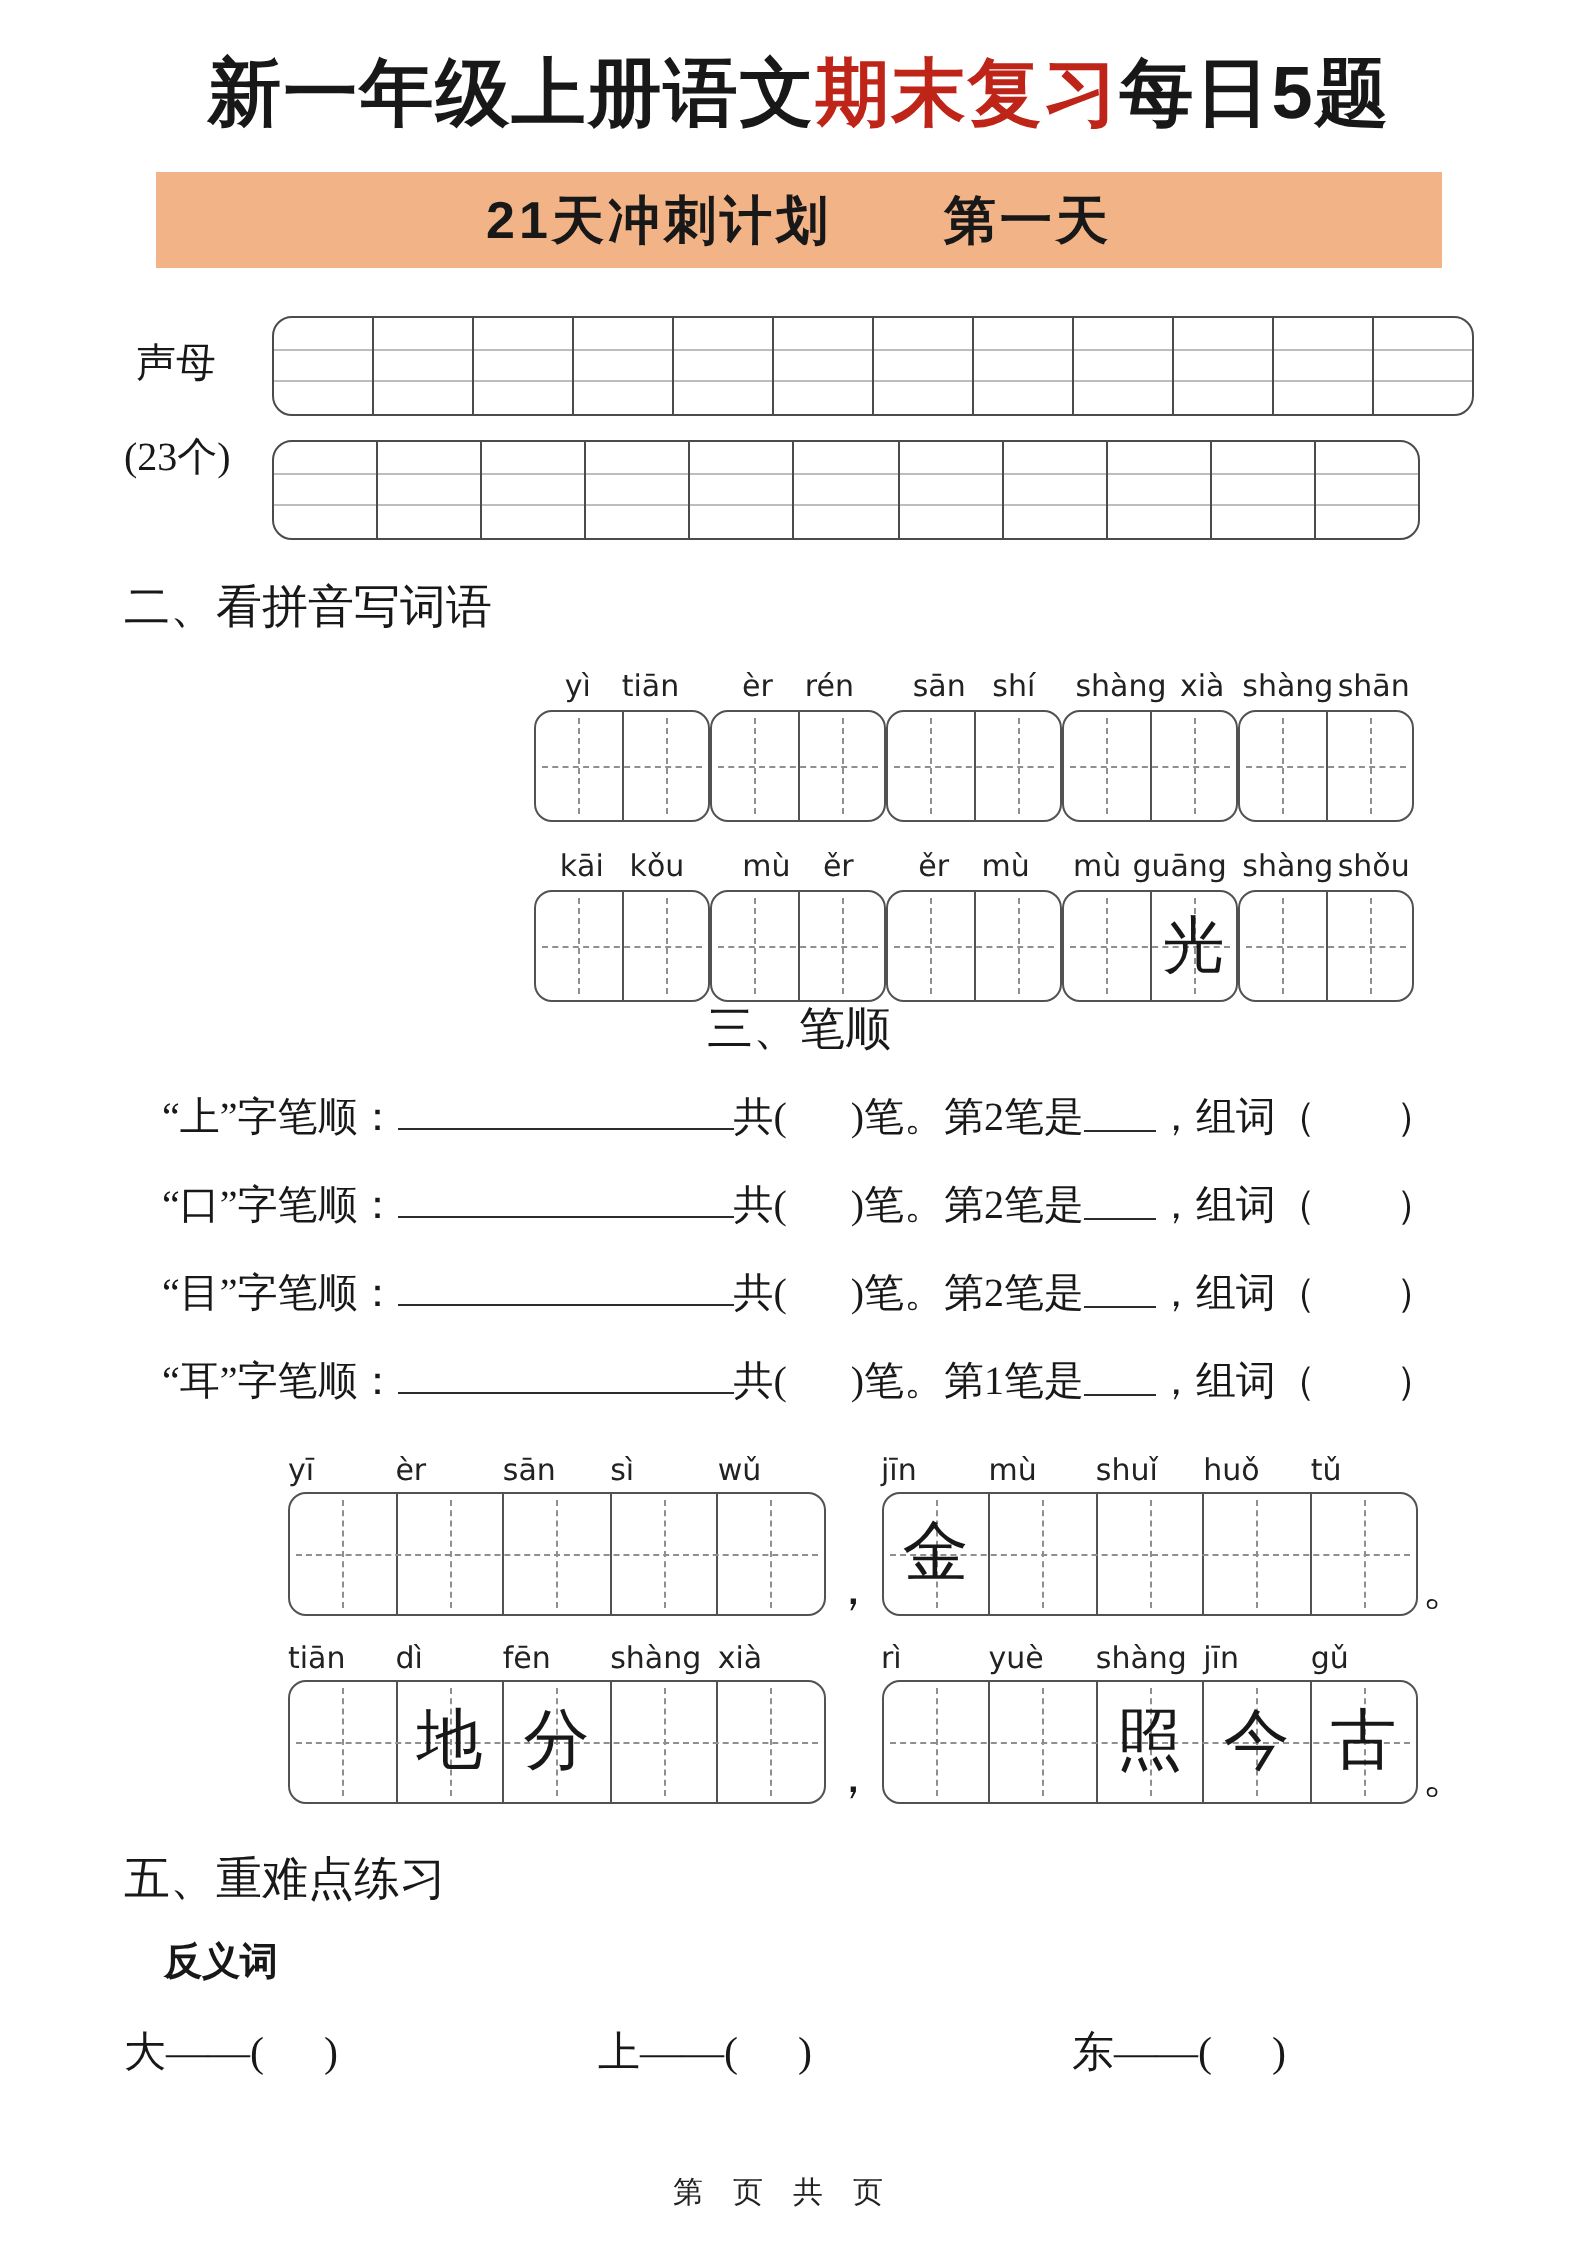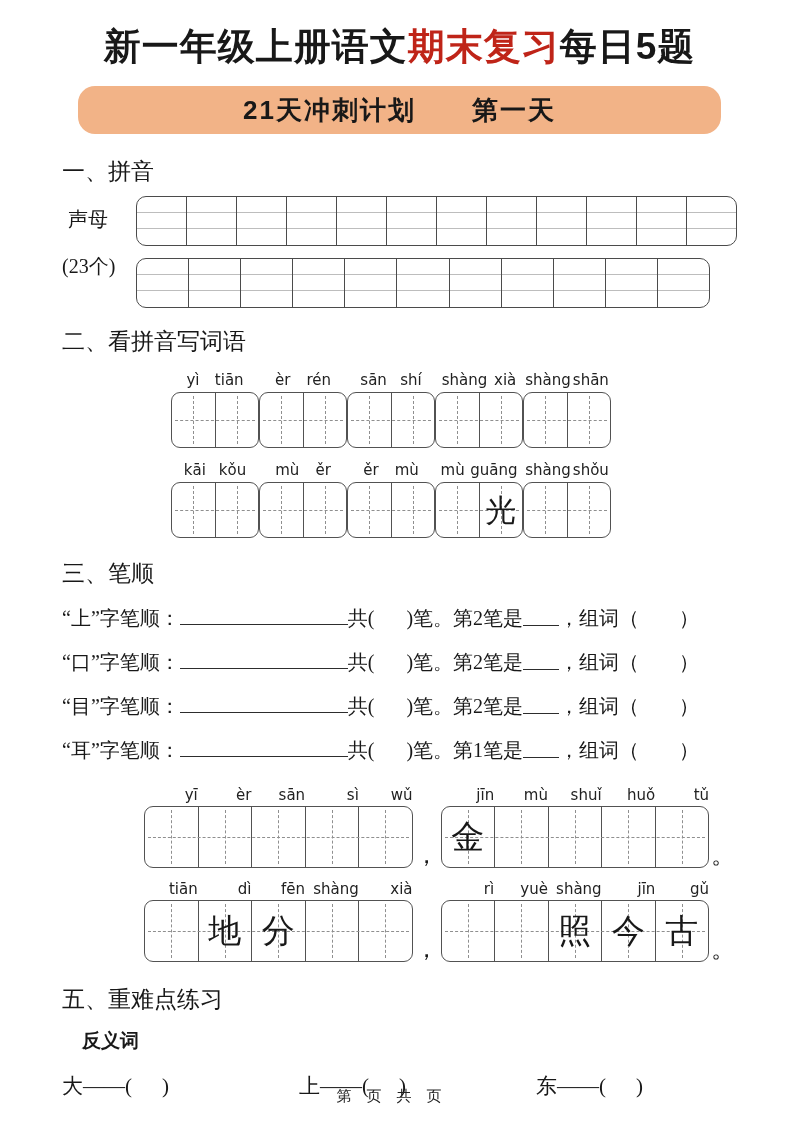--- a/index.html
+++ b/index.html
@@ -22,21 +22,21 @@
   
   .title{
     text-align:center;font-family:"Liberation Sans", sans-serif;
     font-weight:900;font-size:37px;letter-spacing:1px;line-height:1.25;
     white-space:nowrap;
   }
   .title .red{color:var(--accent_red);}
   .banner{
     margin:16px 16px 0 16px;background:var(--banner_bg);
     text-align:center;font-family:"Liberation Sans", sans-serif;
-    font-weight:900;font-size:26px;padding:7px 0 6px 0;letter-spacing:2px;border-radius:17px;
+    font-weight:900;font-size:26px;padding:7px 0 6px 0;letter-spacing:2px;
   }
 
   
   .sec-h{font-size:23px;font-weight:500;margin:0;line-height:1.2;}
 
   
   .sec1{margin-top:24px;}
   .s1-body{display:flex;margin-top:10px;}
   .s1-labels{width:74px;padding-top:10px;font-size:20px;flex:none;}
   .s1-label{margin:0 0 20px 6px;}
@@ -67,48 +67,48 @@
   .zcell{flex:1;position:relative;display:flex;align-items:center;justify-content:center;}
   .zcell::before{
     content:"";position:absolute;top:3px;bottom:3px;left:50%;
     border-left:1.2px dashed var(--line-dash);
   }
   .zcell + .zcell{border-left:1.4px solid #525252;}
   .zcell .ch{position:relative;z-index:1;font-size:31px;line-height:1;}
 
   
   .sec2{margin-top:20px;}
-  .wordrow{display:flex;justify-content:center;margin:13px 30px 0 13px;}
+  .wordrow{display:flex;justify-content:flex-end;margin:13px 30px 0 13px;}
   .wordrow.first{margin-top:16px;}
   .wunit{width:88px;}
   .wpin{
     display:flex;justify-content:space-evenly;white-space:nowrap;
     font-family:"DejaVu Sans", sans-serif;font-size:15px;margin-bottom:3px;color:#222;
   }
 
   
-  .sec3{margin-top:22px;}
+  .sec3{text-align:center;}
   .bs-line{font-size:20px;margin-top:17px;white-space:nowrap;}
   .blank{display:inline-block;border-bottom:1.6px solid #2d2d2d;height:2px;vertical-align:baseline;}
   .blank.long{width:168px;}
   .blank.short{width:36px;margin-bottom:-1px;}
   .gap{display:inline-block;}
   .gap.g1{width:32px;}
   .gap.g2{width:40px;}
   .gap.g3{width:30px;}
 
   
   .sec4{margin-top:22px;}
   .s4row{display:flex;align-items:flex-end;margin:12px 0 0 82px;}
   .s4unit{width:282px;}
   .s4pin{
     display:flex;font-family:"DejaVu Sans", sans-serif;font-size:15px;
     margin-bottom:2px;color:#222;
   }
-  .s4pin span{flex:1;text-align:right;white-space:nowrap;}
+  .s4pin span{flex:1;text-align:left;white-space:nowrap;}
   .s4box{height:62px;}
   .s4box .zcell .ch{font-size:33px;}
   .punct{font-size:24px;line-height:1;padding:0 2px 1px 2px;flex:none;}
 
   
   .sec5{margin-top:24px;}
   .subhead{font-size:19px;font-weight:600;margin-top:14px;margin-left:20px;}
   .opprow{display:flex;margin-top:18px;font-size:21px;}
   .opp{width:237px;white-space:nowrap;}
   .opp:last-child{width:auto;}
@@ -124,21 +124,20 @@
 
 <div class="page">
 
   <div class="title">
     <span>新一年级上册语文</span><span class="red">期末复习</span><span>每日5题</span>
   </div>
 
   <div class="banner">21天冲刺计划　　第一天</div>
 
   <div class="sec1">
-    <h2 class="sec-h">一、拼音</h2>
     <div class="s1-body">
       <div class="s1-labels">
         <div class="s1-label">声母</div>
         <div class="s1-count">(23个)</div>
       </div>
       <div class="s1-grids">
         <div class="strip">
           <div class="cell"></div>
             <div class="cell"></div>
             <div class="cell"></div>

